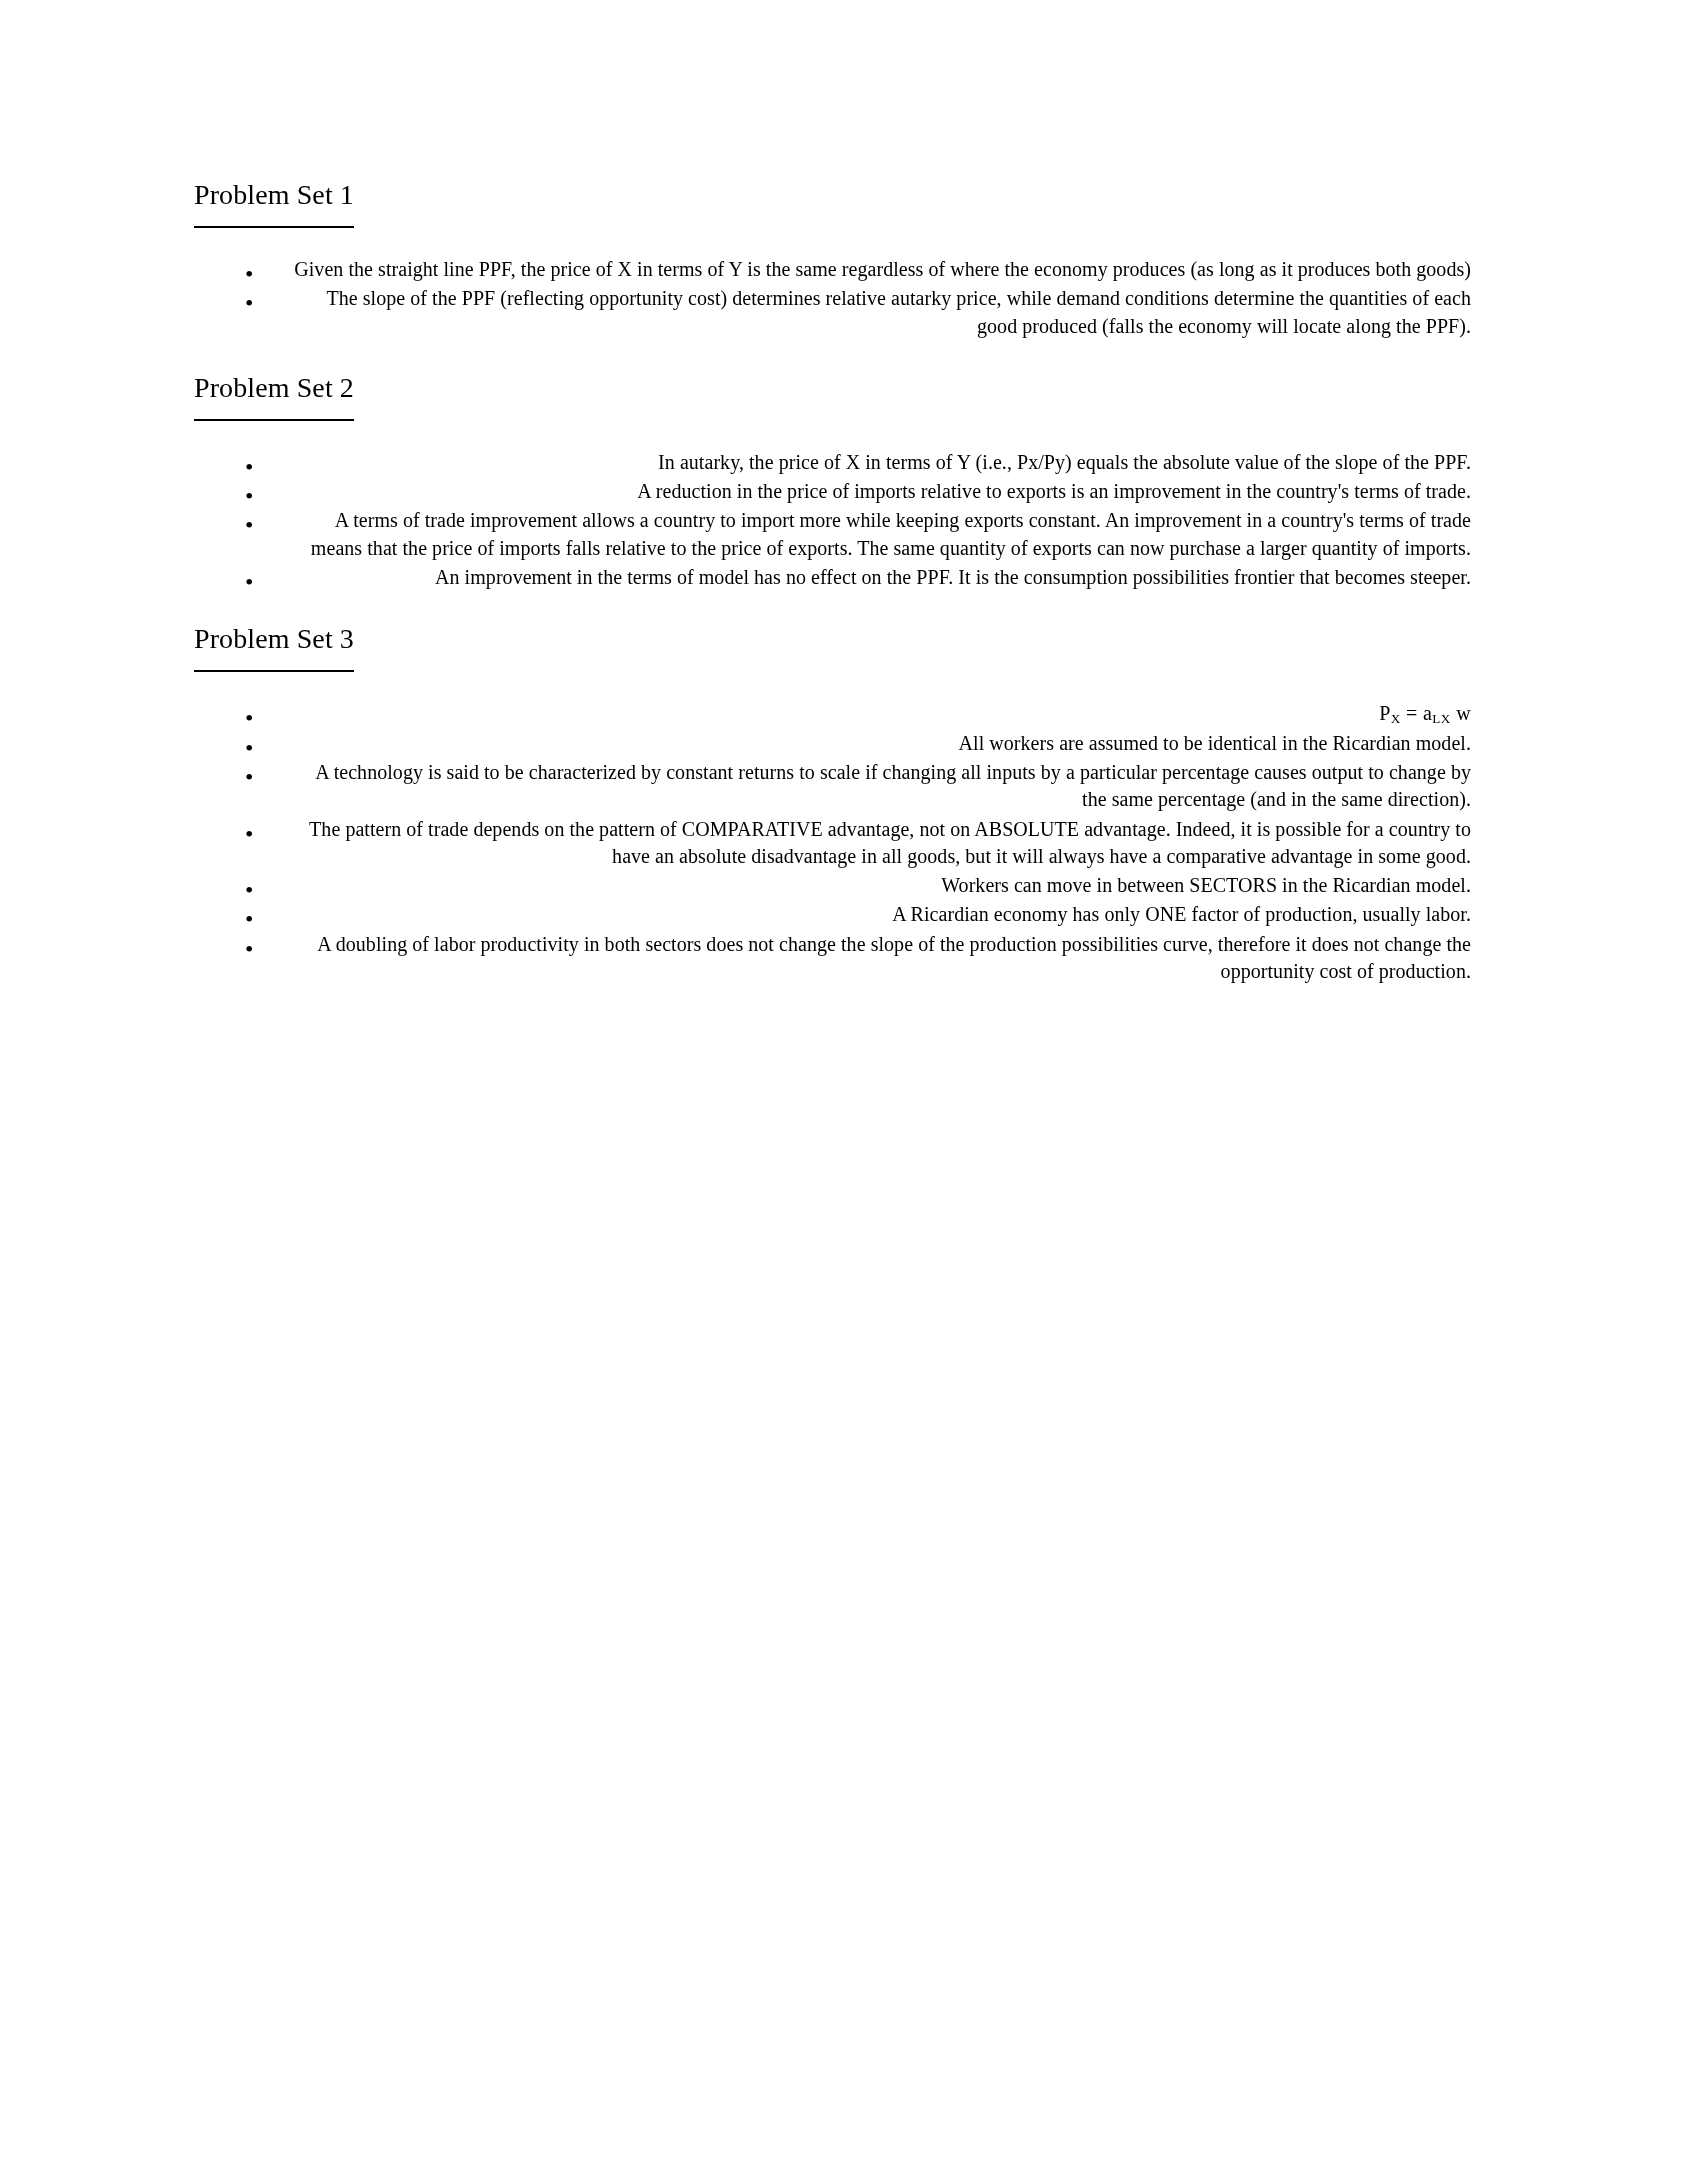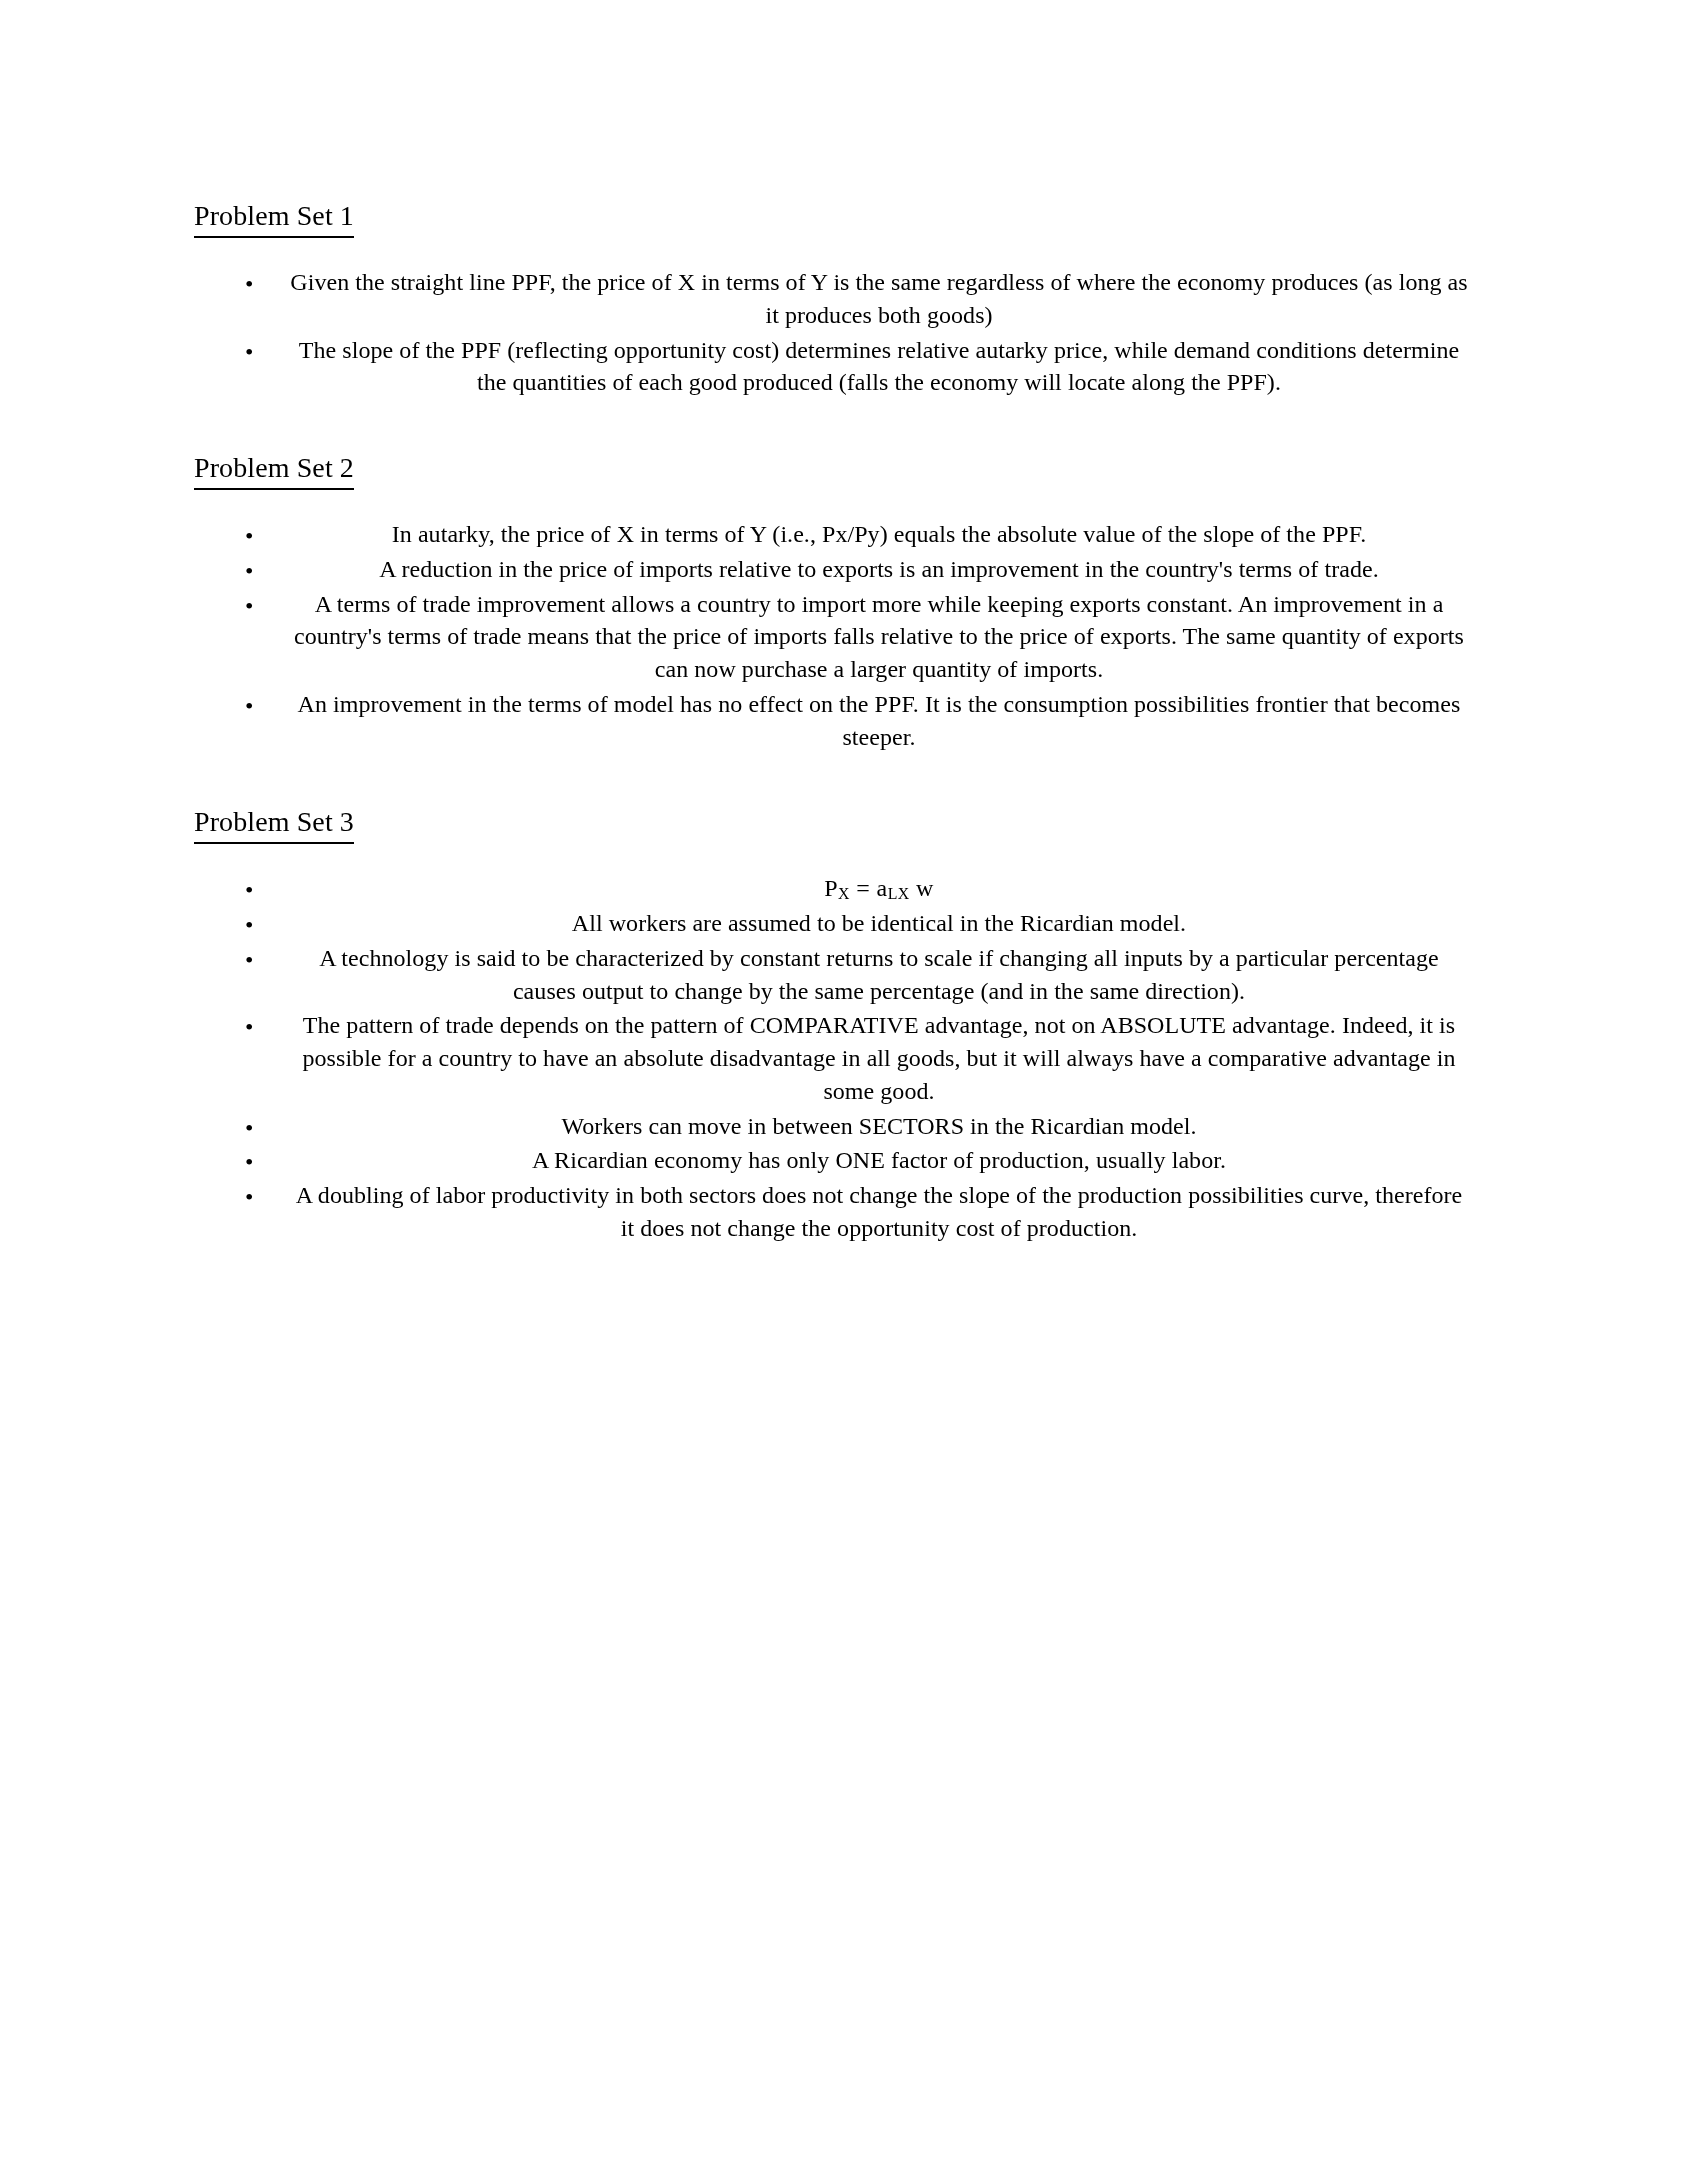--- a/index.html
+++ b/index.html
@@ -39,35 +39,34 @@
     line-height: 1.0;
     letter-spacing: 0.1px;
     margin: 0 0 28px 0;
     padding: 0;
     font-weight: normal;
     display: inline-block;
   }
   .section-heading .heading-text {
     display: inline-block;
     border-bottom: 2px solid #000;
-    padding-bottom: 6px;
-    margin-top: 21px;
+    padding-bottom: 17px;
   }
   ul.bullets {
     list-style: none;
     margin: 0;
     padding: 0;
   }
   ul.bullets > li {
     position: relative;
     padding-left: 93px;
-    font-size: 24px;
+    font-size: 20px;
     line-height: 1.365;
     margin: 0 0 2px 0;
-    text-align: center;
+    text-align: right;
     letter-spacing: 0.05px;
   }
   ul.bullets > li::before {
     content: "\2022";
     position: absolute;
     left: 51px;
     top: 0;
     font-size: 24px;
     line-height: 1.5;
   }

